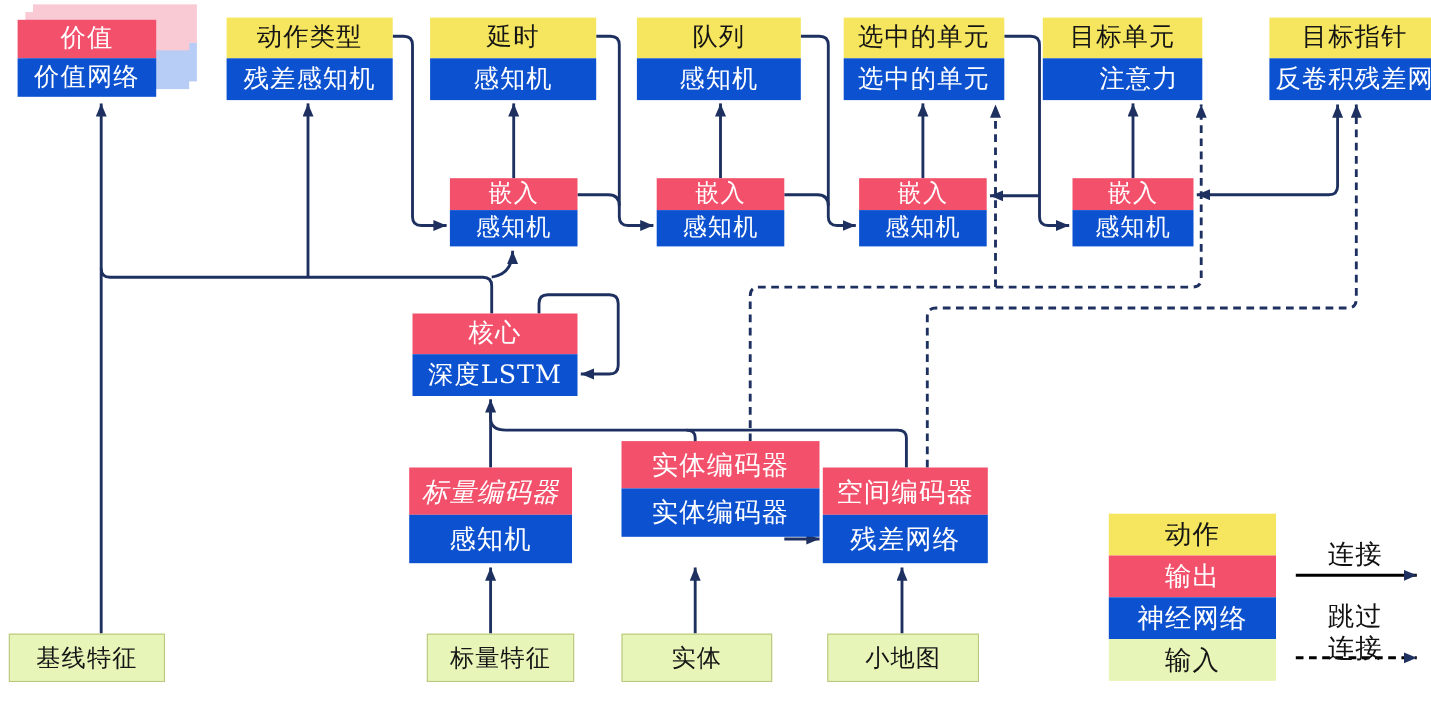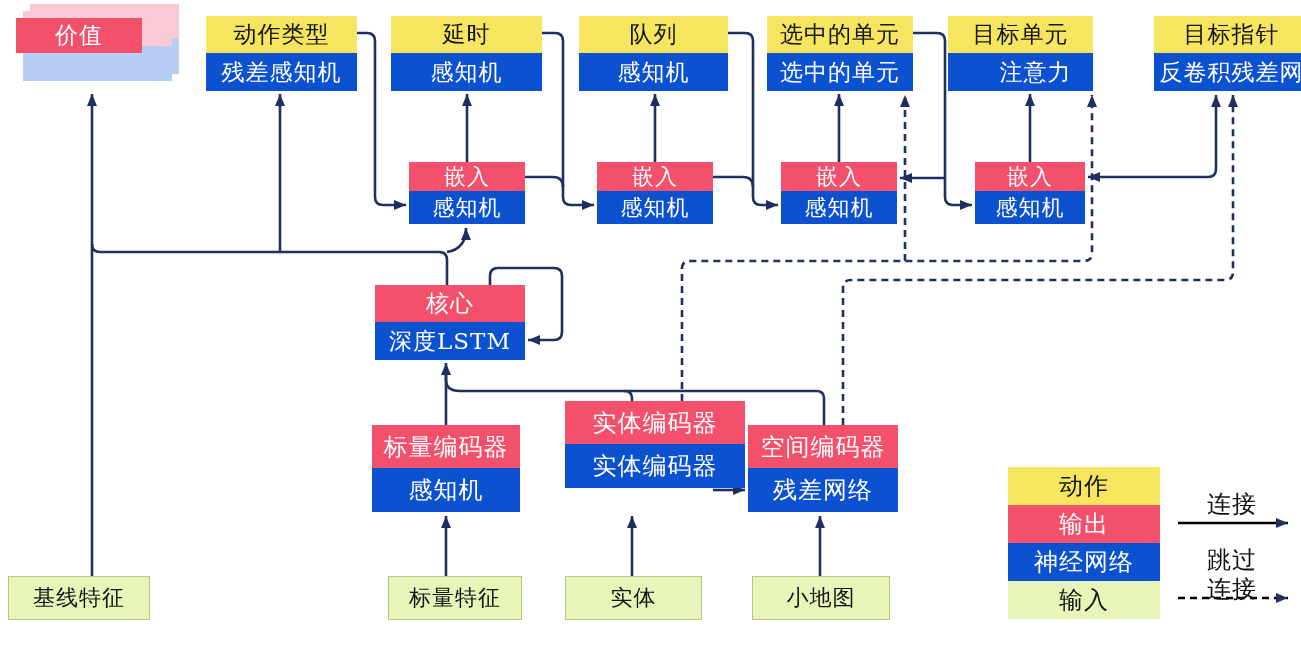--- a/index.html
+++ b/index.html
@@ -89,20 +89,21 @@
       <div class="node" style="left: 16px; top: 18px; width: 126px;">
         <div class="shadow-card" style="left: 14px; top: -14px; width: 149px; height: 70px;">
           <div class="sh-top" style="height: 35px;"></div>
           <div class="sh-bot" style="height: 35px;"></div>
         </div>
         <div class="shadow-card" style="left: 7px; top: -7px; width: 149px; height: 70px;">
           <div class="sh-top" style="height: 35px;"></div>
           <div class="sh-bot" style="height: 35px;"></div>
         </div>
         <div class="part output" style="height: 35px; font-size: 23px;">价值</div>
+        <div class="part nn" style="height: 35px; font-size: 23px;">价值网络</div>
       </div>
       <div class="node" style="left: 206px; top: 16px; width: 151px;">
         <div class="part action" style="height: 37px; font-size: 23px;">动作类型</div>
         <div class="part nn" style="height: 38px; font-size: 23px;">残差感知机</div>
       </div>
       <div class="node" style="left: 391px; top: 16px; width: 151px;">
         <div class="part action" style="height: 37px; font-size: 23px;">延时</div>
         <div class="part nn" style="height: 38px; font-size: 23px;">感知机</div>
       </div>
       <div class="node" style="left: 579px; top: 16px; width: 149px;">
@@ -135,21 +136,21 @@
       </div>
       <div class="node" style="left: 975px; top: 162px; width: 110px;">
         <div class="part output" style="height: 29px; font-size: 22px;">嵌入</div>
         <div class="part nn" style="height: 33px; font-size: 22px;">感知机</div>
       </div>
       <div class="node" style="left: 375px; top: 285px; width: 150px;">
         <div class="part output" style="height: 37px; font-size: 23px;">核心</div>
         <div class="part nn" style="height: 38px; font-size: 23px;">深度LSTM</div>
       </div>
       <div class="node" style="left: 372px; top: 425px; width: 148px;">
-        <div class="part output" style="height: 43px; font-size: 24px;">标量编码器</div>
+        <div class="part output" style="height: 43px; font-size: 24px; font-style: italic;">标量编码器</div>
         <div class="part nn" style="height: 44px; font-size: 24px;">感知机</div>
       </div>
       <div class="node" style="left: 565px; top: 401px; width: 180px;">
         <div class="part output" style="height: 43px; font-size: 24px;">实体编码器</div>
         <div class="part nn" style="height: 44px; font-size: 24px;">实体编码器</div>
       </div>
       <div class="node" style="left: 748px; top: 425px; width: 150px;">
         <div class="part output" style="height: 43px; font-size: 24px;">空间编码器</div>
         <div class="part nn" style="height: 44px; font-size: 24px;">残差网络</div>
       </div>

